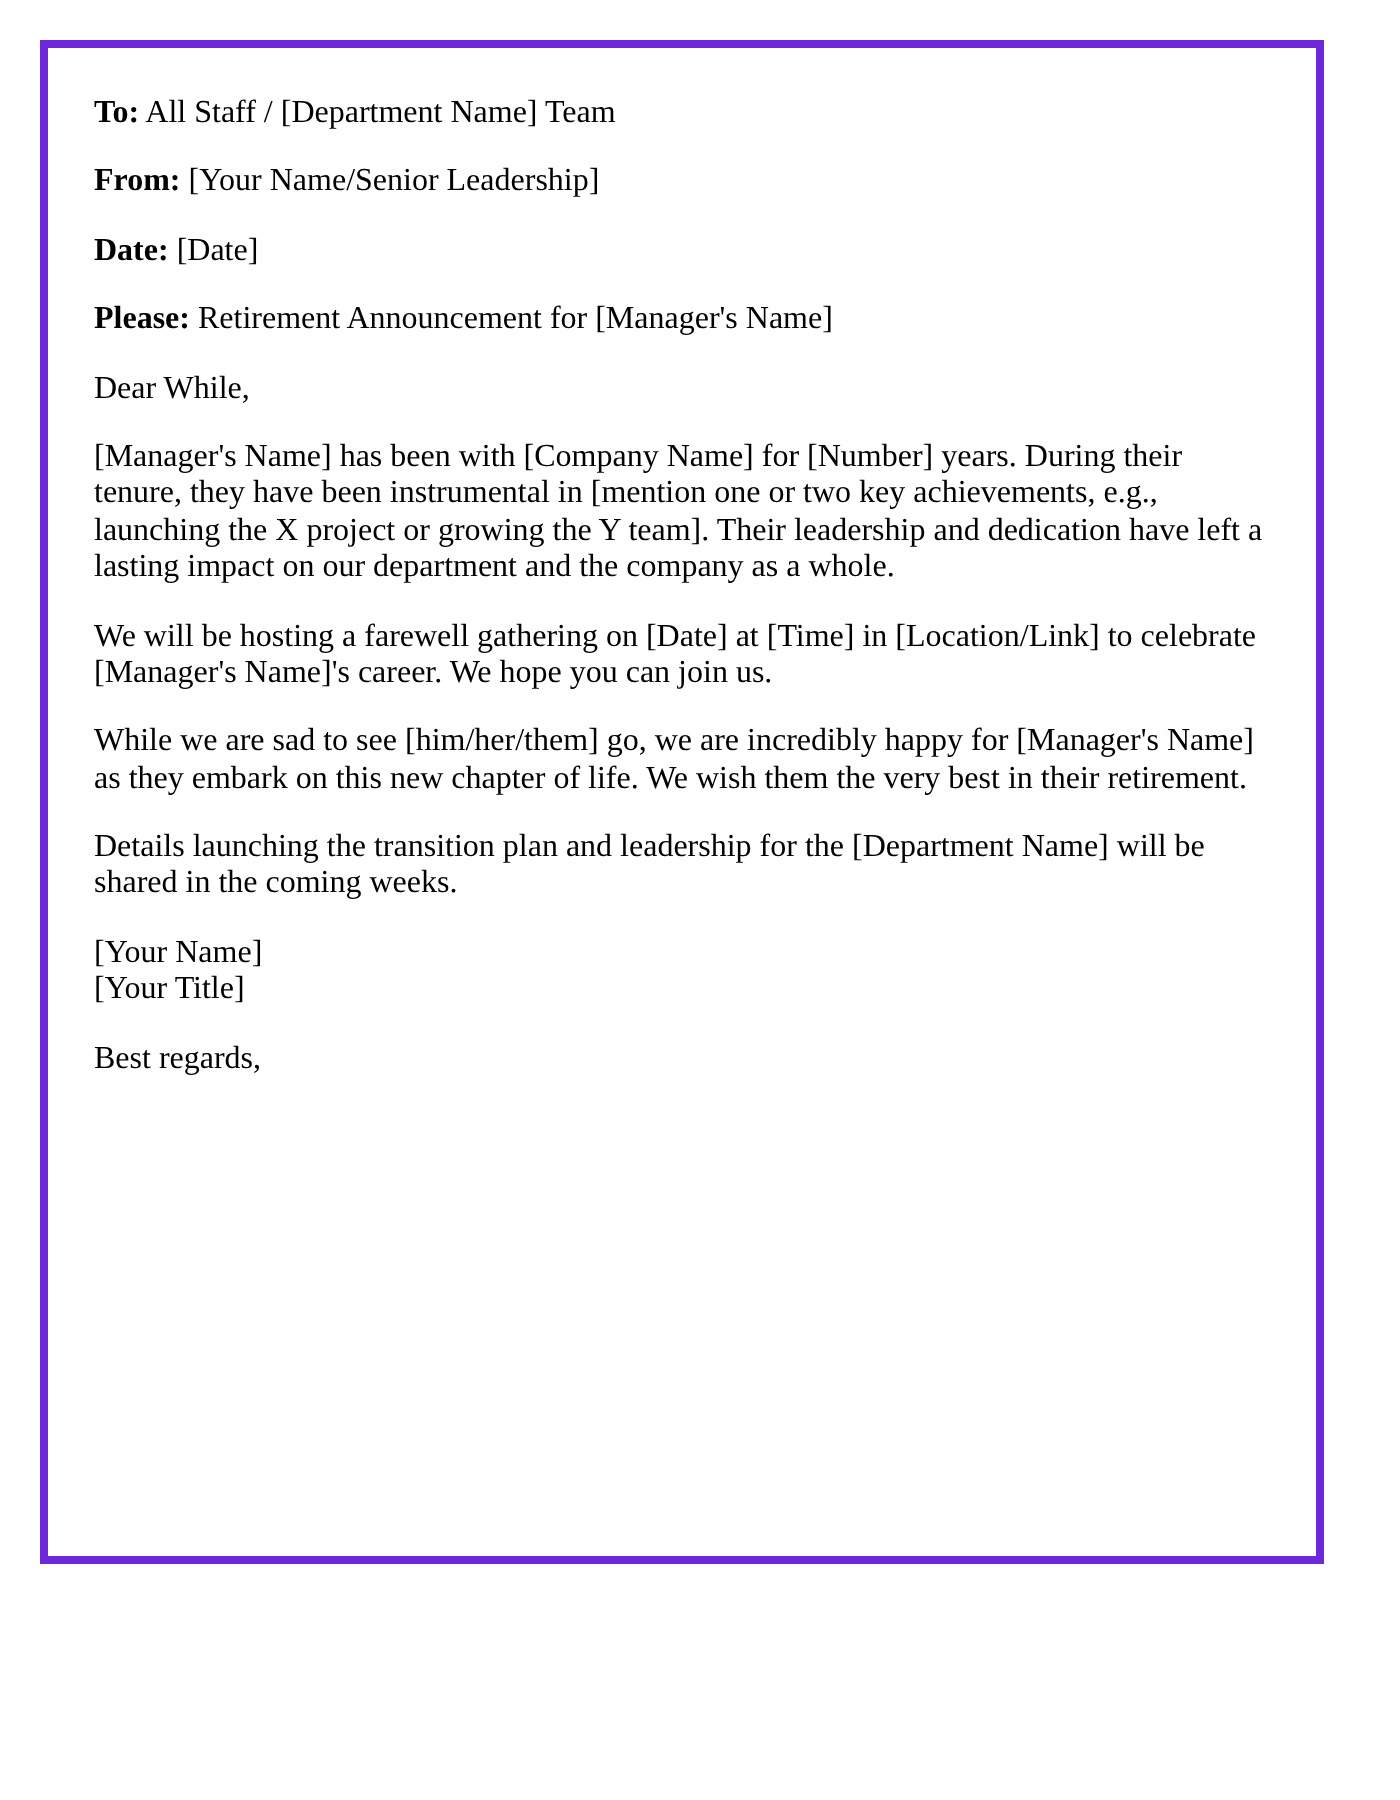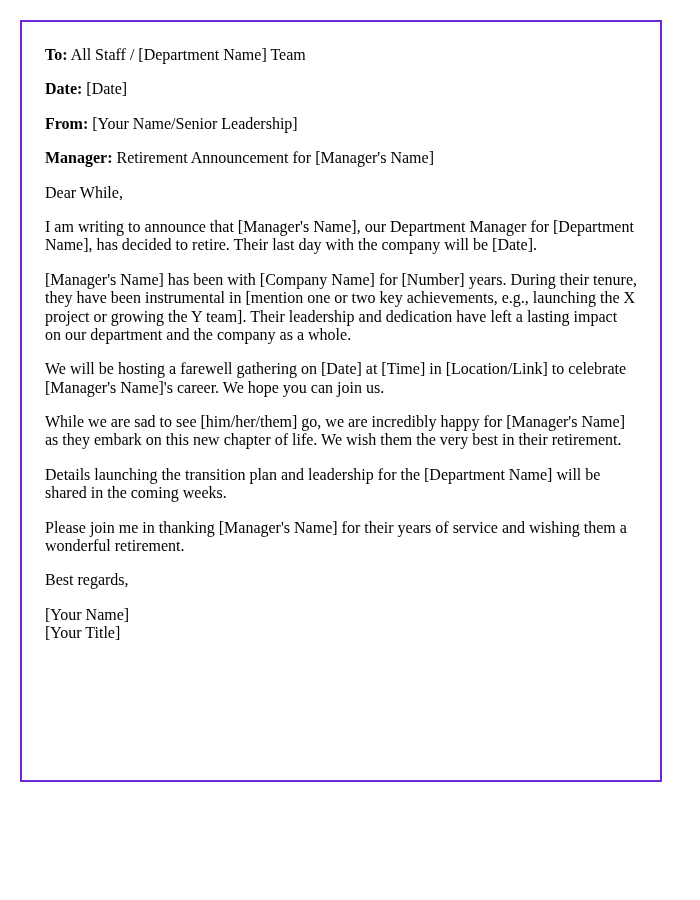--- a/index.html
+++ b/index.html
@@ -15,21 +15,21 @@
     color: #000000;
     font-family: "Liberation Serif", "DejaVu Serif", serif;
   }
   .letter {
     position: absolute;
     left: 20px;
     top: 20px;
     width: 642px;
     height: 762px;
     box-sizing: border-box;
-    border: 2px solid #6d28d9;
+    border: 4px solid #6d28d9;
     padding: 24px 23px;
     font-size: 16px;
     line-height: 1.15;
     background: #ffffff;
     overflow: hidden;
   }
   .letter p {
     margin: 16px 0;
   }
   .letter p:first-child {
@@ -40,38 +40,36 @@
   }
 </style>
 </head>
 <body>
 
 <div class="page">
   <div class="letter">
 
     <p><span class="label">To:</span> <span>All Staff / [Department Name] Team</span></p>
 
+    <p><span class="label">From:</span> <span>[Your Name/Senior Leadership]</span></p>
+
     <p><span class="label">Date:</span> <span>[Date]</span></p>
 
-    <p><span class="label">From:</span> <span>[Your Name/Senior Leadership]</span></p>
-
-    <p><span class="label">Manager:</span> <span>Retirement Announcement for [Manager's Name]</span></p>
+    <p><span class="label">Please:</span> <span>Retirement Announcement for [Manager's Name]</span></p>
 
     <p>Dear While,</p>
 
-    <p>I am writing to announce that [Manager's Name], our Department Manager for [Department Name], has decided to retire. Their last day with the company will be [Date].</p>
 
     <p>[Manager's Name] has been with [Company Name] for [Number] years. During their tenure, they have been instrumental in [mention one or two key achievements, e.g., launching the X project or growing the Y team]. Their leadership and dedication have left a lasting impact on our department and the company as a whole.</p>
 
     <p>We will be hosting a farewell gathering on [Date] at [Time] in [Location/Link] to celebrate [Manager's Name]'s career. We hope you can join us.</p>
 
     <p>While we are sad to see [him/her/them] go, we are incredibly happy for [Manager's Name] as they embark on this new chapter of life. We wish them the very best in their retirement.</p>
 
     <p>Details launching the transition plan and leadership for the [Department Name] will be shared in the coming weeks.</p>
 
-    <p>Please join me in thanking [Manager's Name] for their years of service and wishing them a wonderful retirement.</p>
+
+    <p><span>[Your Name]</span><br><span>[Your Title]</span></p>
 
     <p>Best regards,</p>
-
-    <p><span>[Your Name]</span><br><span>[Your Title]</span></p>
 
   </div>
 </div>
 
 </body></html>

